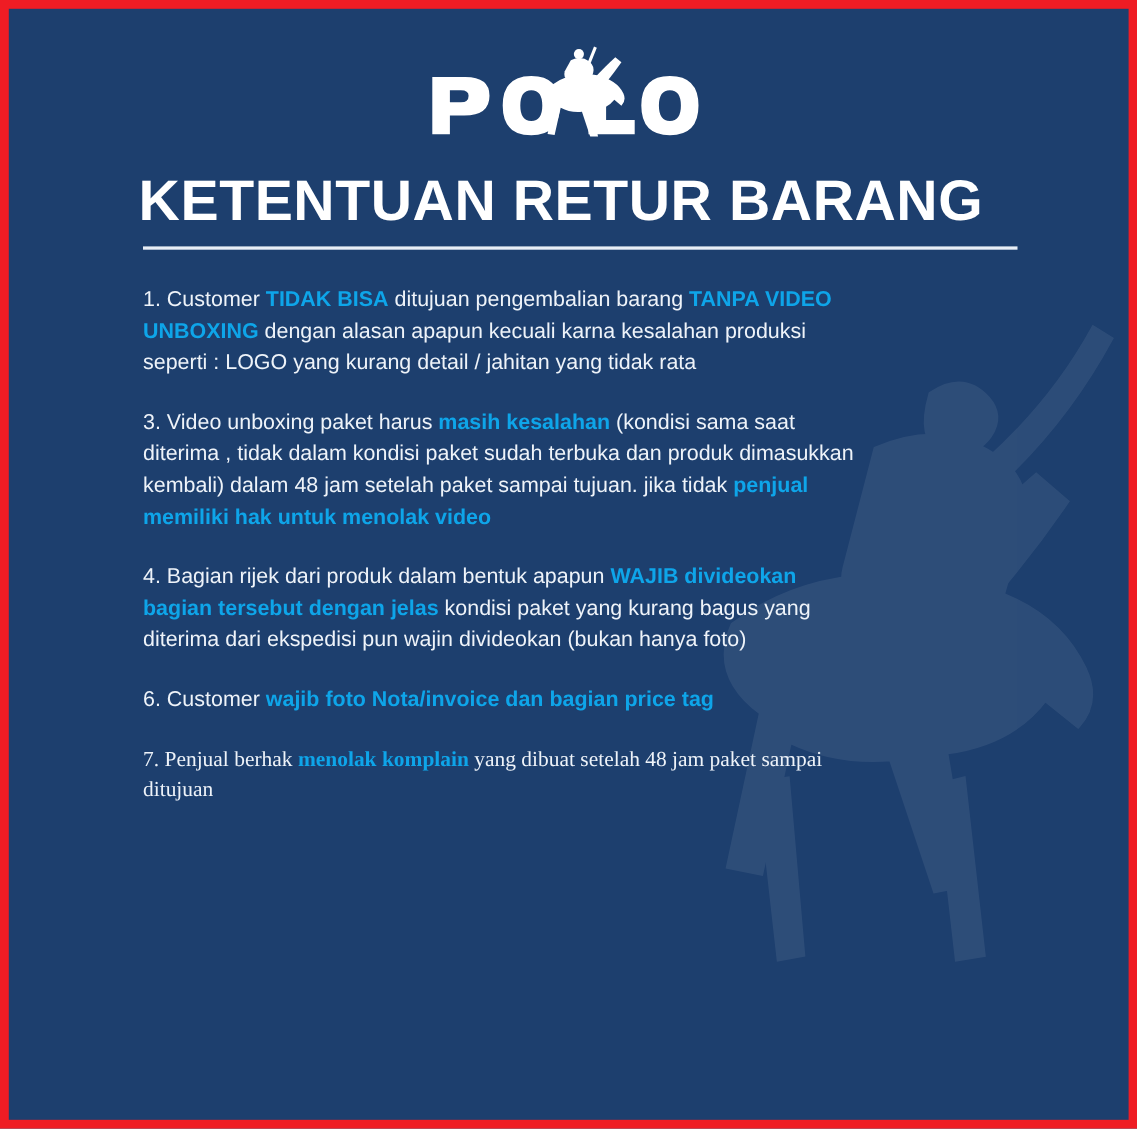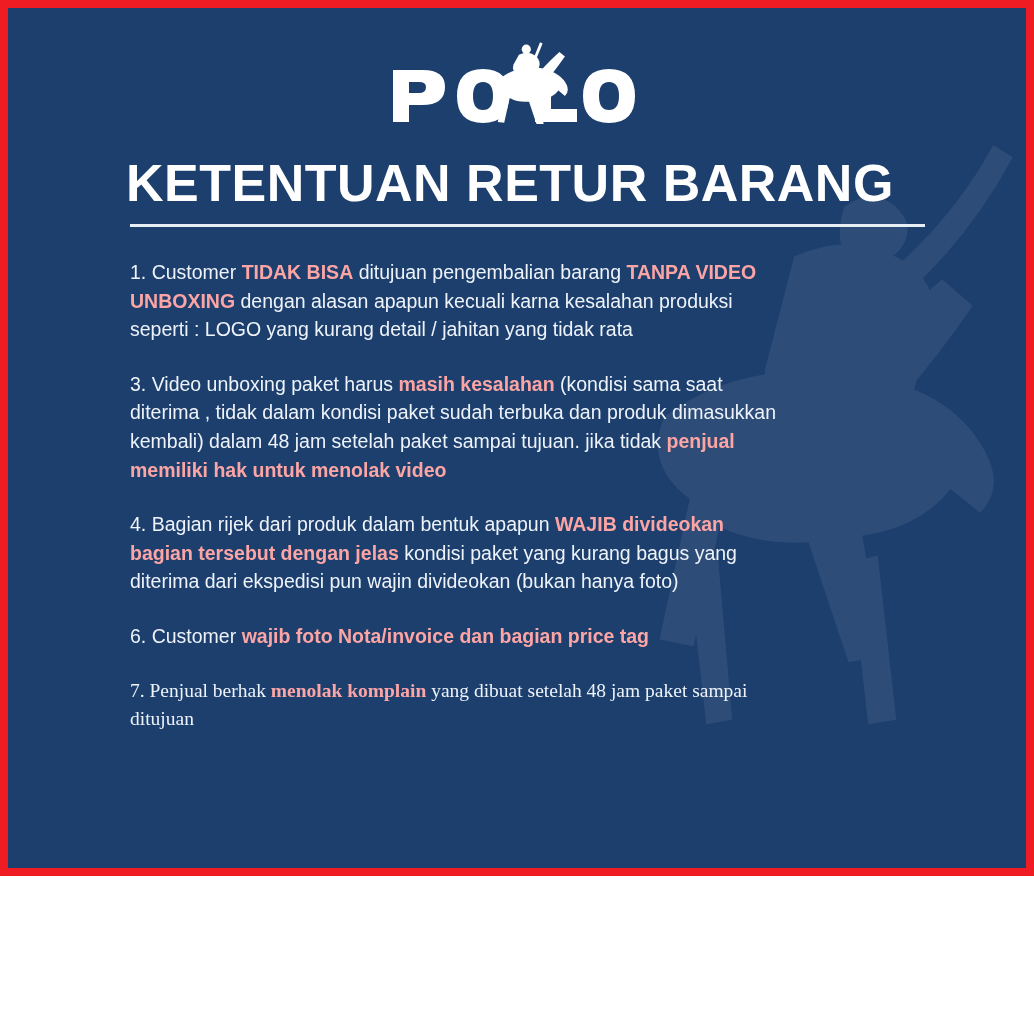--- a/index.html
+++ b/index.html
@@ -4,21 +4,21 @@
 <style>
   * { box-sizing: border-box; }
   html, body {
     margin: 0; padding: 0;
     width: 1034px; height: 1034px;
     background: #ffffff;
     font-family: "Liberation Sans", sans-serif;
   }
   #poster {
     position: relative;
-    width: 1034px; height: 876px;
+    width: 1034px; height: 1026px;
     background: #1d3f6e;
     border: 8px solid #ef1c24;
     overflow: hidden;
   }
   
   #watermark {
     position: absolute;
     right: -40px;
     bottom: 20px;
     width: 520px;
@@ -65,21 +65,21 @@
     left: 122px;
     width: 660px;
   }
   .clause {
     color: #eef3f9;
     font-size: 19.5px;
     line-height: 28.6px;
     margin: 0 0 26px 0;
   }
   .clause:last-child { margin-bottom: 0; font-family: Liberation Serif, serif; }
-  .clause b { font-weight: bold; color: #fca5a5; }
+  .clause b { font-weight: bold; color: #0ea5e9; }
 </style>
 </head>
 <body>
 
 <div id="poster">
 
   <div id="watermark">
     <svg viewBox="0 0 520 760" xmlns="http://www.w3.org/2000/svg">
       <g fill="#ffffff" stroke="#ffffff" stroke-width="4">
 

